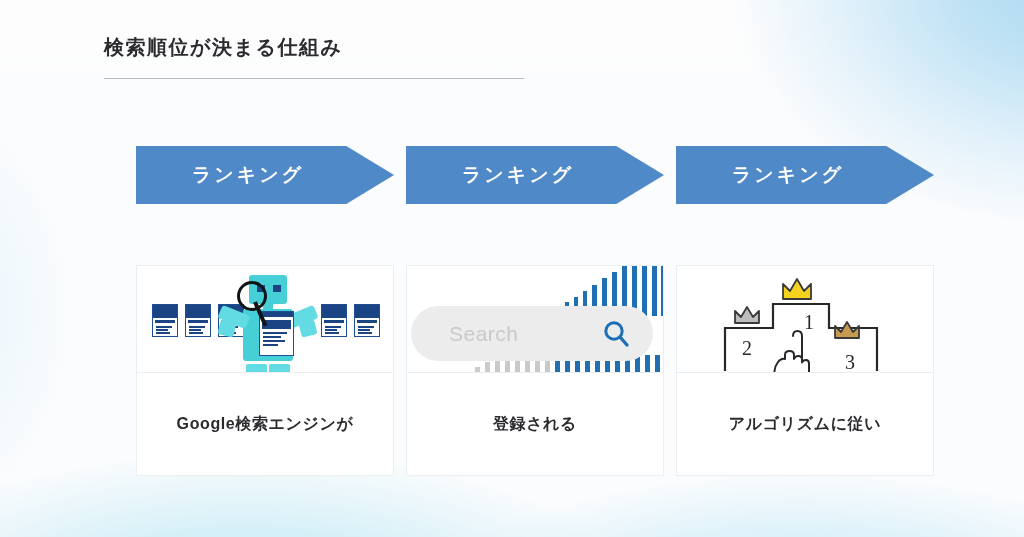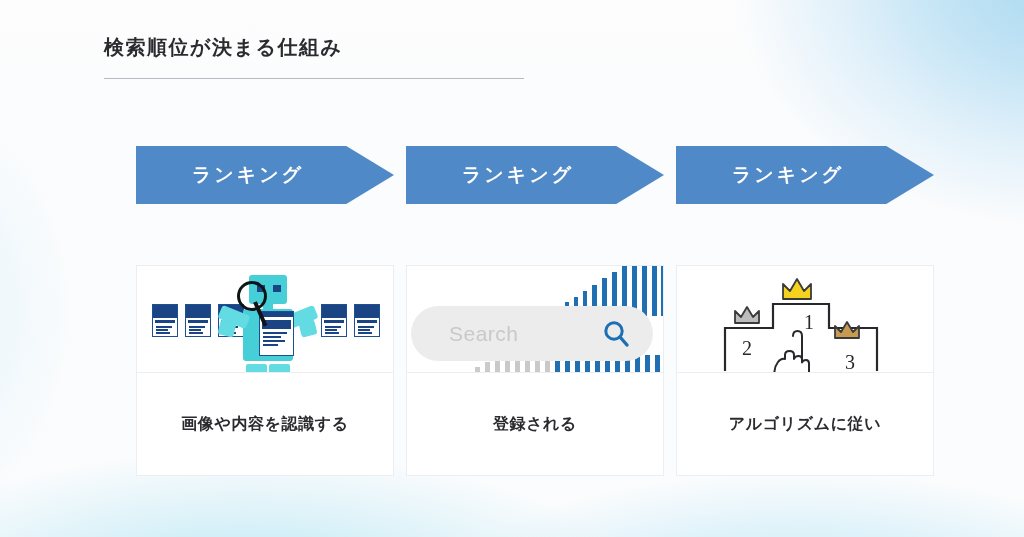--- a/index.html
+++ b/index.html
@@ -214,21 +214,21 @@
           <div class="doc-l l3" style="top:28px;width:22px;"></div>
           <div class="doc-l" style="top:32px;width:15px;"></div>
         </div>
 
         <div class="mag-handle" style="left:116px;top:36px;"></div>
         <div class="mag-ring" style="left:100px;top:15px;"></div>
       </div>
     </div>
 
     <div class="cap-card">
-      <div class="cap-line no-sel">画像や内容を認識する</div>
+      <div class="cap-line no-sel">Google検索エンジンが</div>
     </div>
   </div>
 
   <div class="col" id="col-1">
 
     <div class="banner" style="--banner:#5089c8">
       <span class="banner-label no-sel">ランキング</span>
     </div>
 
     <div class="illus-card">

